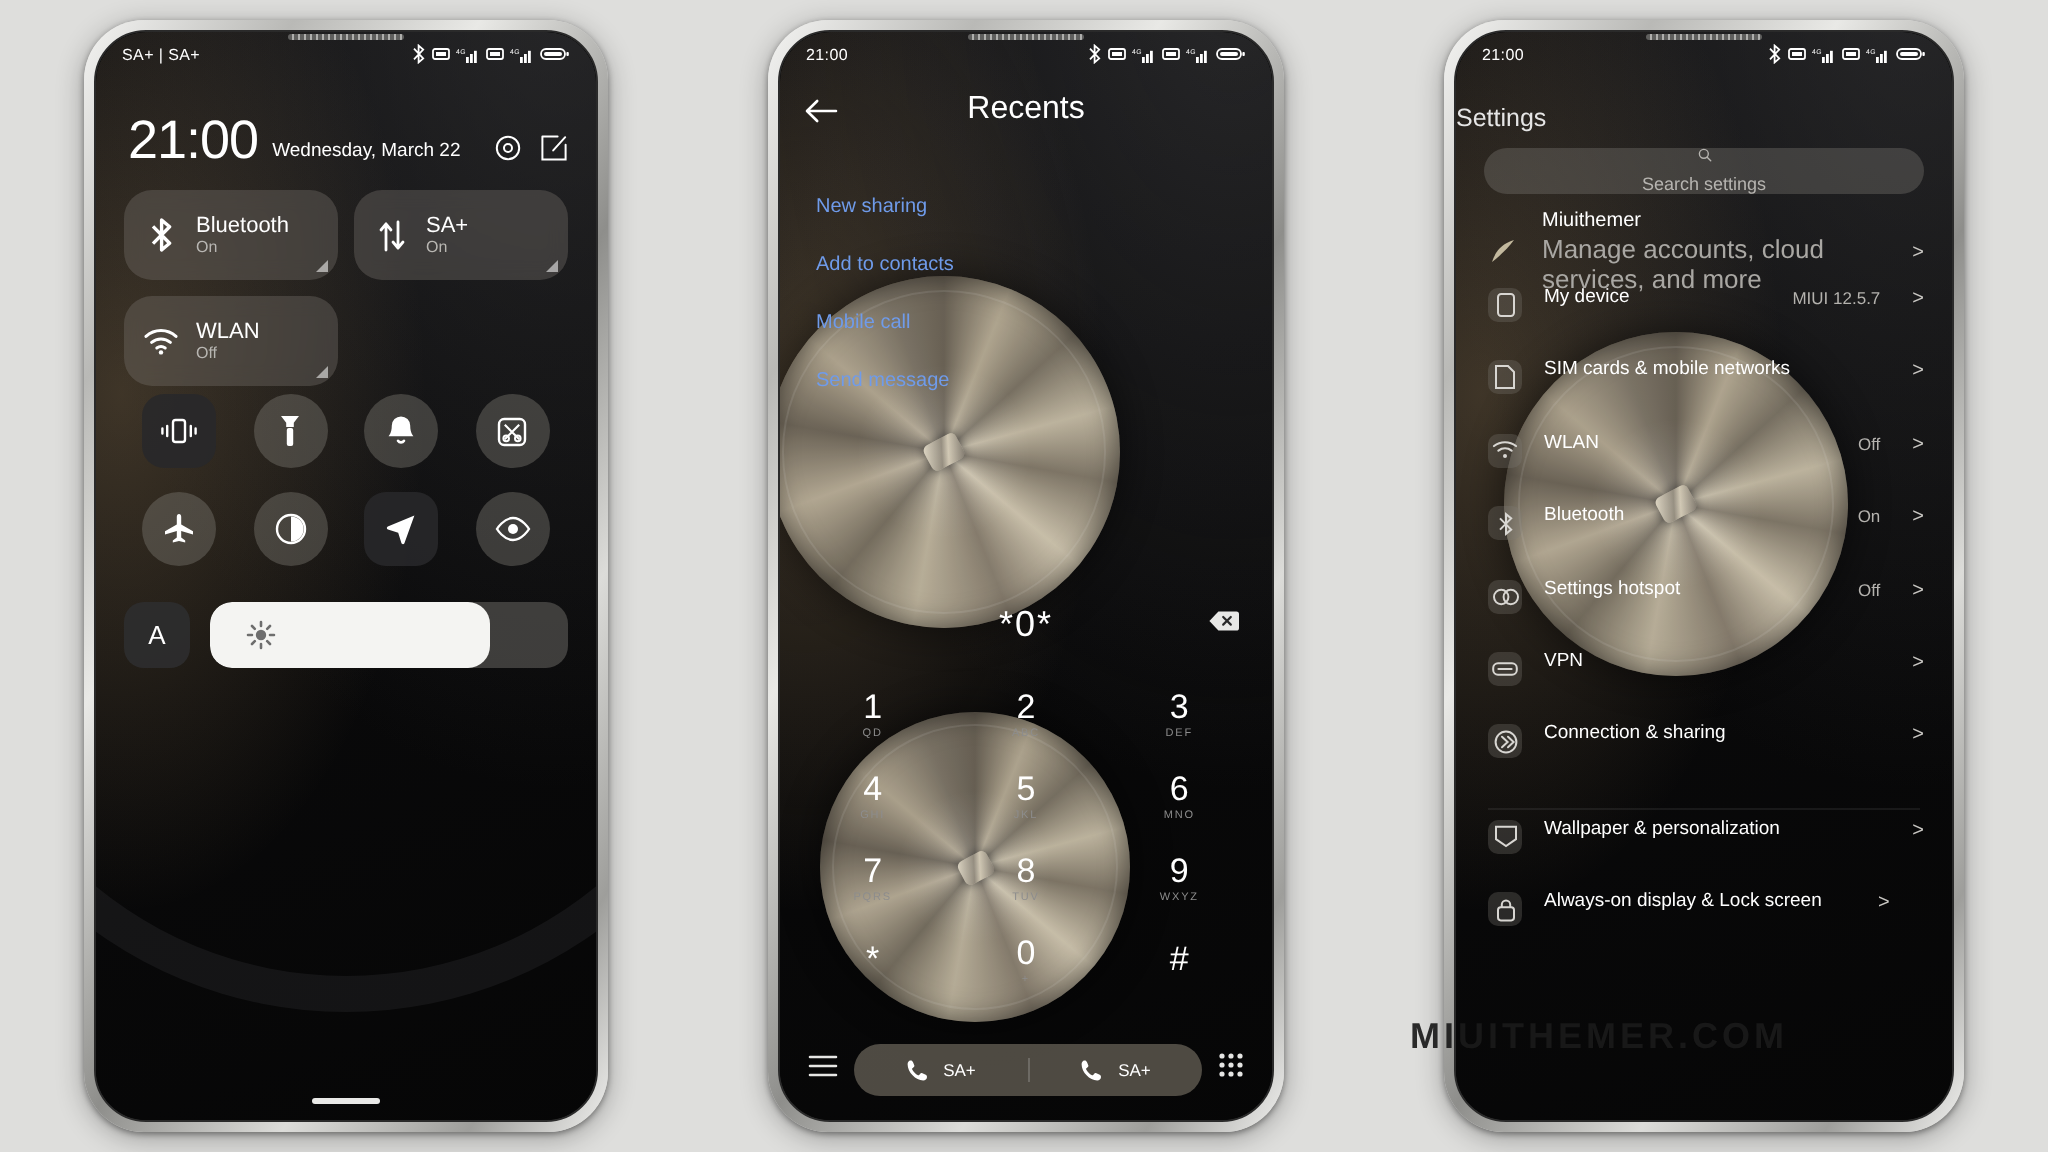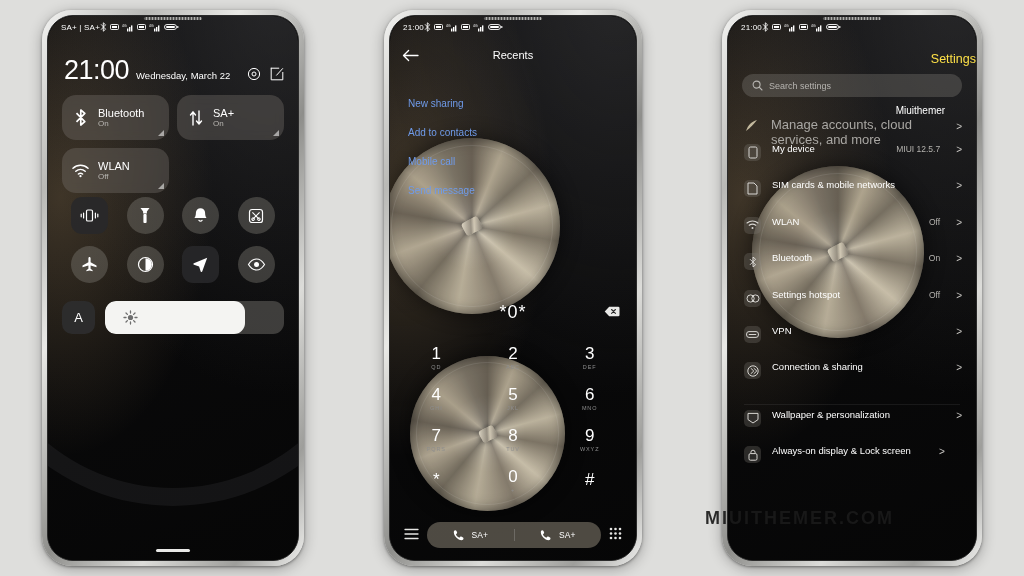--- a/index.html
+++ b/index.html
@@ -73,21 +73,21 @@
     box-shadow:0 0 6px rgba(0,0,0,.7);
   }
   .disc-ring{
     position:absolute; border-radius:50%;
     border:1px solid rgba(255,255,255,.10);
   }
 
   
   .statusbar{
     position:absolute; top:0; left:0; right:0; height:22px;
-    display:flex; align-items:center; justify-content:flex-start;
+    display:flex; align-items:center; justify-content:space-between;
     padding:0 13px; z-index:30;
     color:#fff; font-size:8px; letter-spacing:.2px;
   }
   .sb-icons{display:flex; align-items:center; gap:3px;}
   .sb-icons svg{display:block;}
 
   
   .clockrow{
     position:absolute; left:16px; right:14px; top:42px;
     display:flex; align-items:flex-end; z-index:20;
@@ -151,21 +151,21 @@
     display:flex;align-items:center;padding-left:18px;
   }
   .handle{
     position:absolute; left:50%; transform:translateX(-50%);
     bottom:8px; width:34px;height:3px;border-radius:2px;background:#e9e9e7; z-index:25;
   }
 
   
   .d-top{position:absolute;left:0;right:0;top:22px;height:34px;display:flex;align-items:center;z-index:25;}
   .d-back{width:40px;display:flex;align-items:center;justify-content:center;}
-  .d-title{flex:1;text-align:center;color:#fff;font-size:11px;}
+  .d-title{flex:1;text-align:center;color:#fff;font-size:16px;}
   .d-spacer{width:40px;}
   .d-sugg{position:absolute;left:18px;top:82px;z-index:25;display:flex;flex-direction:column;gap:18px;}
   .d-sugg div{color:#6f9bea;font-size:10px;}
   .d-numrow{
     position:absolute;left:0;right:0;top:277px;height:38px;z-index:25;
     display:flex;align-items:center;
   }
   .d-num{flex:1;text-align:center;color:#fff;font-size:18px;letter-spacing:1px;font-weight:300;}
   .d-del{position:absolute;right:16px;top:50%;transform:translateY(-50%);}
   .keypad{
@@ -180,40 +180,40 @@
     display:flex;align-items:center;padding:0 14px;gap:8px;
   }
   .callbar{
     flex:1;height:26px;border-radius:13px;background:rgba(122,116,104,.62);
     display:flex;align-items:center;overflow:hidden;
   }
   .callhalf{flex:1;display:flex;align-items:center;justify-content:center;gap:7px;color:#fff;font-size:8.5px;}
   .callhalf+.callhalf{border-left:1px solid rgba(255,255,255,.18);}
 
   
-  .s-title{position:absolute;left:0;right:0;top:36px;text-align:right;color:#fde047;font-size:12.5px;z-index:25;}
+  .s-title{position:absolute;left:0;right:0;top:36px;text-align:left;color:#e5e5e5;font-size:12.5px;z-index:25;}
   .s-search{
     position:absolute;left:14px;right:14px;top:58px;height:23px;border-radius:12px;
-    background:rgba(120,118,114,.38);display:flex;align-items:center;gap:6px;padding:0 10px;z-index:25;
+    background:rgba(120,118,114,.38);display:flex;align-items:center;gap:6px;padding:0 10px;z-index:25;flex-direction:column;
   }
   .s-search span{color:#b6b4b0;font-size:9px;}
   .s-list{position:absolute;left:0;right:0;top:92px;bottom:0;z-index:25;}
   .s-row{
     display:flex;height:36.4px;padding:0 14px 0 16px;gap:11px;
   }
   .s-ico{width:17px;height:17px;border-radius:5px;display:flex;align-items:center;justify-content:center;
     background:rgba(125,122,117,.30);flex:0 0 auto;}
   .s-ico svg{display:block;}
   .s-label{color:#fff;font-size:9.5px;flex:1;line-height:1.15;}
   .s-val{color:#b4b2ae;font-size:8.5px;margin-right:5px;}
   .s-chev{color:#c9c7c3;font-size:10px;}
   .s-acct{display:flex;align-items:center;height:36px;padding:0 14px 0 16px;gap:11px;}
   .s-acct .av{width:16px;height:16px;flex:0 0 auto;}
   .s-acct .tx{flex:1;}
-  .s-acct .n{color:#fff;font-size:10px;text-align:right;}
+  .s-acct .n{color:#fff;font-size:10px;}
   .s-acct .d{color:#a9a7a3;font-size:13px;margin-top:1px;}
   .s-div{height:1px;background:rgba(255,255,255,.07);margin:5px 16px;}
 
   .watermark{
     position:absolute; z-index:60;
     left:705px; top:508px;
     color:rgba(26,26,26,.92);
     font-size:18px; font-weight:700; letter-spacing:2px;
     font-family:"Liberation Sans", sans-serif;
     pointer-events:none;

